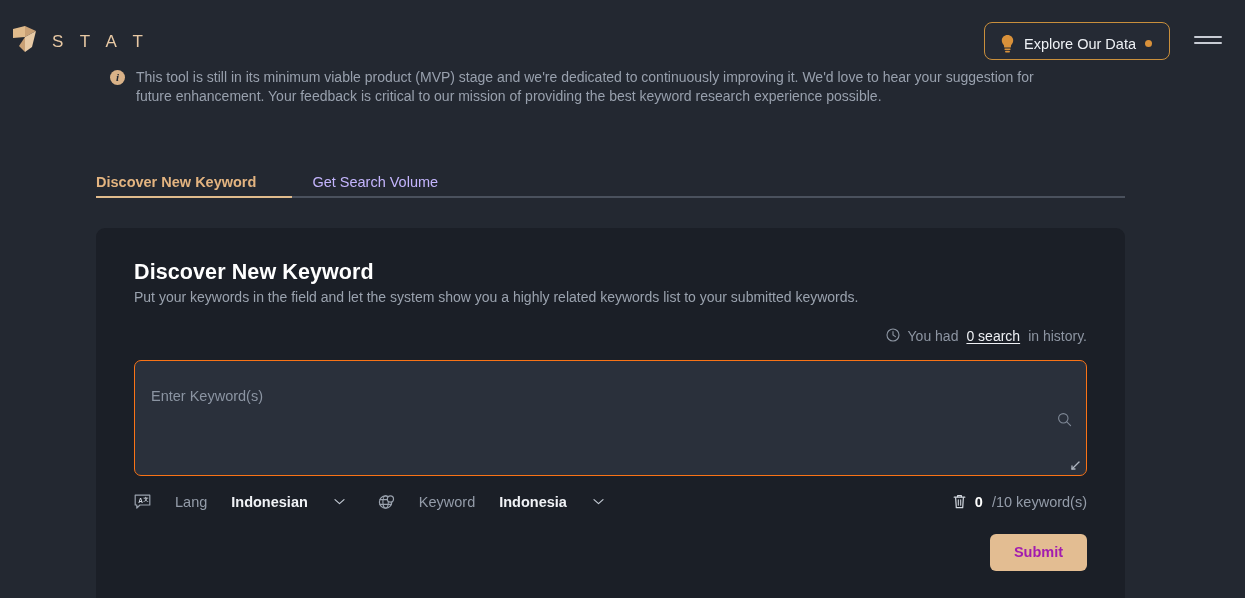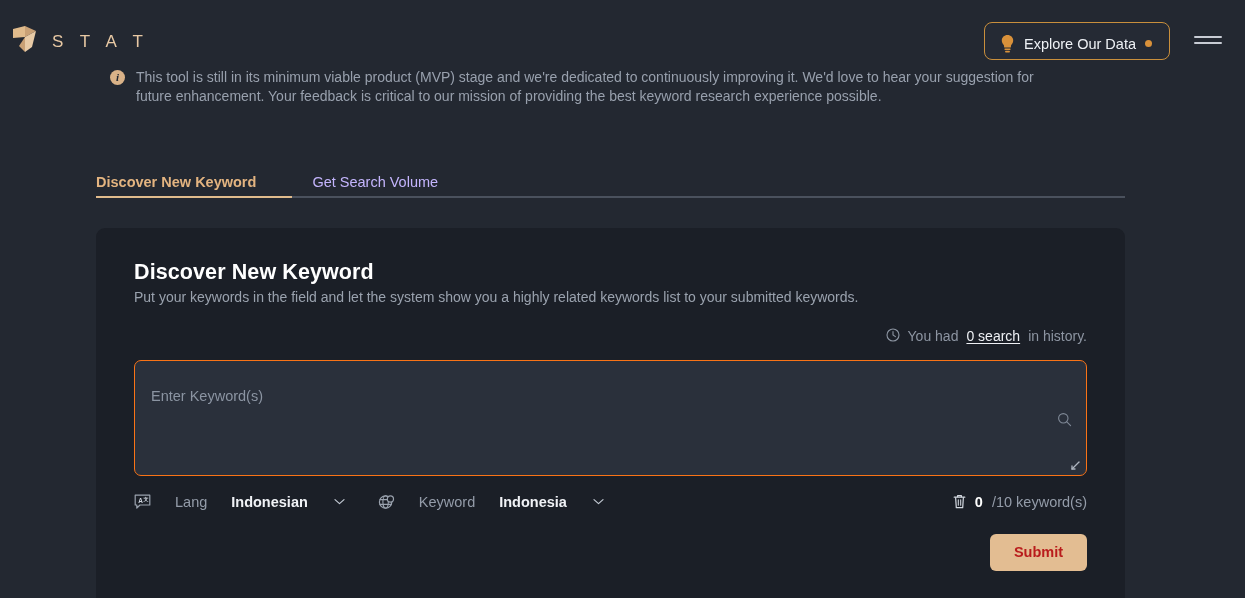--- a/index.html
+++ b/index.html
@@ -312,21 +312,21 @@
     display: flex;
     justify-content: flex-end;
   }
 
   .submit-btn {
     width: 97px;
     height: 37px;
     background: #e3bd92;
     border: none;
     border-radius: 6px;
-    color: #b91c1c;
+    color: #a21caf;
     font-size: 14.5px;
     font-weight: bold;
     font-family: inherit;
     cursor: pointer;
   }
 </style>
 </head>
 <body>
 
 <div class="page">

